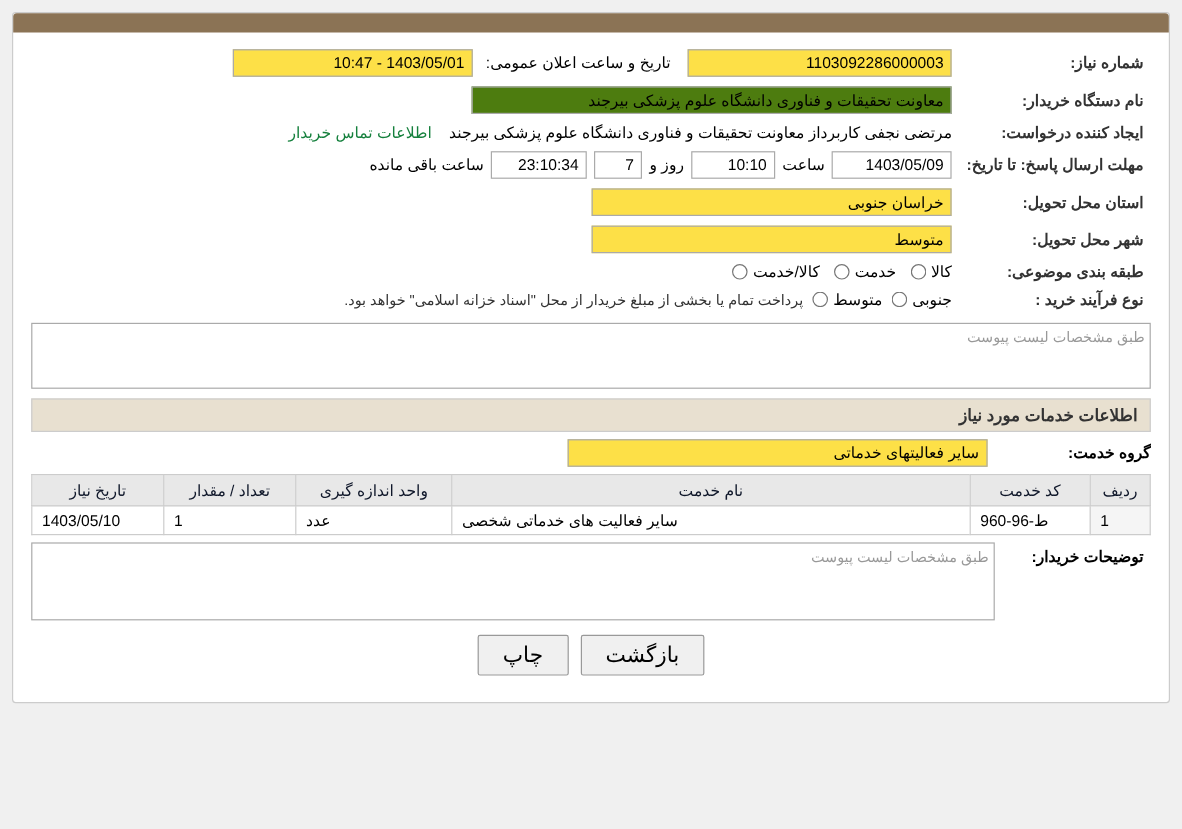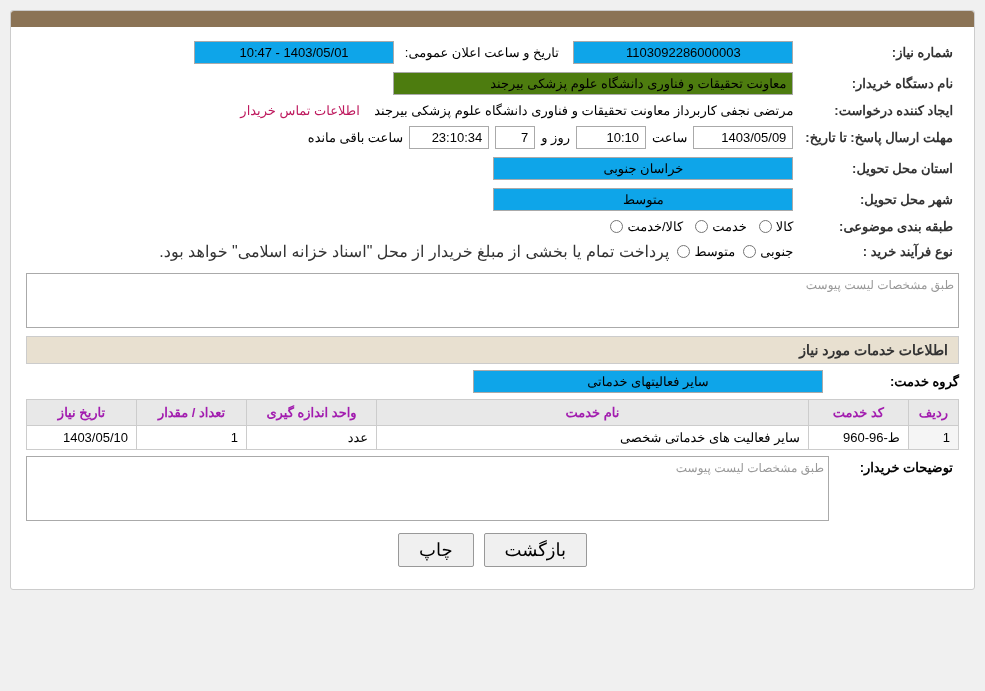--- a/index.html
+++ b/index.html
@@ -46,36 +46,36 @@
       font-weight: bold;
       white-space: nowrap;
       text-align: right;
       width: 130px;
     }
     .value-cell {
       text-align: right;
     }
     .input-box {
       border: 1px solid #aaa;
-      background: #0ea5e9;
+      background: #fde047;
       padding: 3px 6px;
       display: inline-block;
       min-width: 200px;
-      text-align: center;
+      text-align: right;
     }
     .input-box-wide {
       border: 1px solid #aaa;
       background: #4d7c0f;
       padding: 3px 6px;
       display: inline-block;
       width: 400px;
       text-align: right;
     }
     .link-blue {
-      color: #be185d;
+      color: #15803d;
       text-decoration: none;
     }
     .date-row {
       display: flex;
       align-items: center;
       gap: 6px;
       direction: rtl;
     }
     .date-box {
       border: 1px solid #aaa;
@@ -104,21 +104,21 @@
       gap: 4px;
     }
     .process-row {
       display: flex;
       align-items: center;
       gap: 8px;
       direction: rtl;
     }
     .process-text {
       color: #333;
-      font-size: 16px;
+      font-size: 12px;
     }
     .textarea-box {
       border: 1px solid #aaa;
       background: #fff;
       width: 100%;
       min-height: 55px;
       padding: 4px;
       display: block;
       resize: none;
       font-family: Tahoma, Arial, sans-serif;
@@ -131,27 +131,27 @@
       width: 100%;
       border-collapse: collapse;
       margin: 6px 0;
       direction: rtl;
     }
     .services-table th {
       background: #e8e8e8;
       border: 1px solid #ccc;
       padding: 5px 10px;
       text-align: center;
-      font-weight: bold;
-      color: #a21caf;
+      font-weight: normal;
+      color: #0f172a;
     }
     .services-table td {
       border: 1px solid #ccc;
       padding: 4px 8px;
-      text-align: right;
+      text-align: left;
     }
     .services-table td:first-child {
       background: #f5f5f5;
     }
     .buttons-row {
       display: flex;
       justify-content: center;
       gap: 10px;
       margin: 12px 0;
       direction: ltr;

